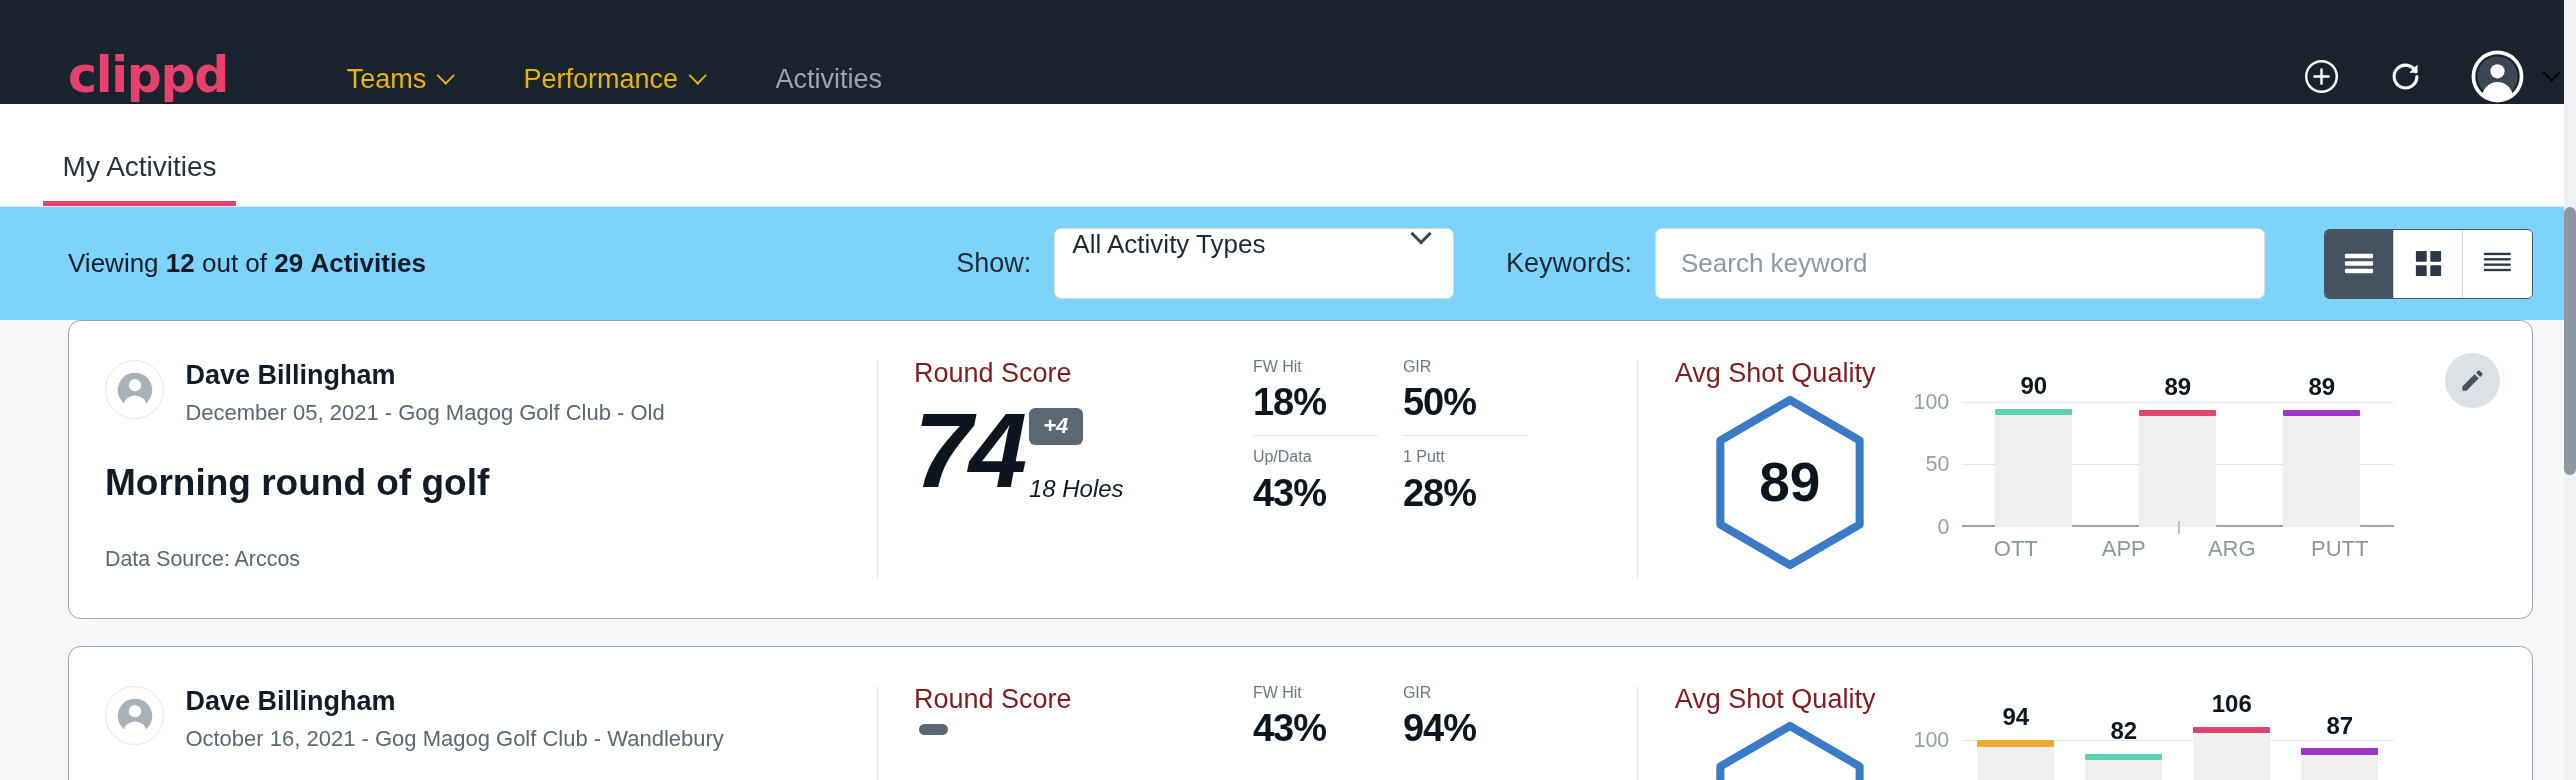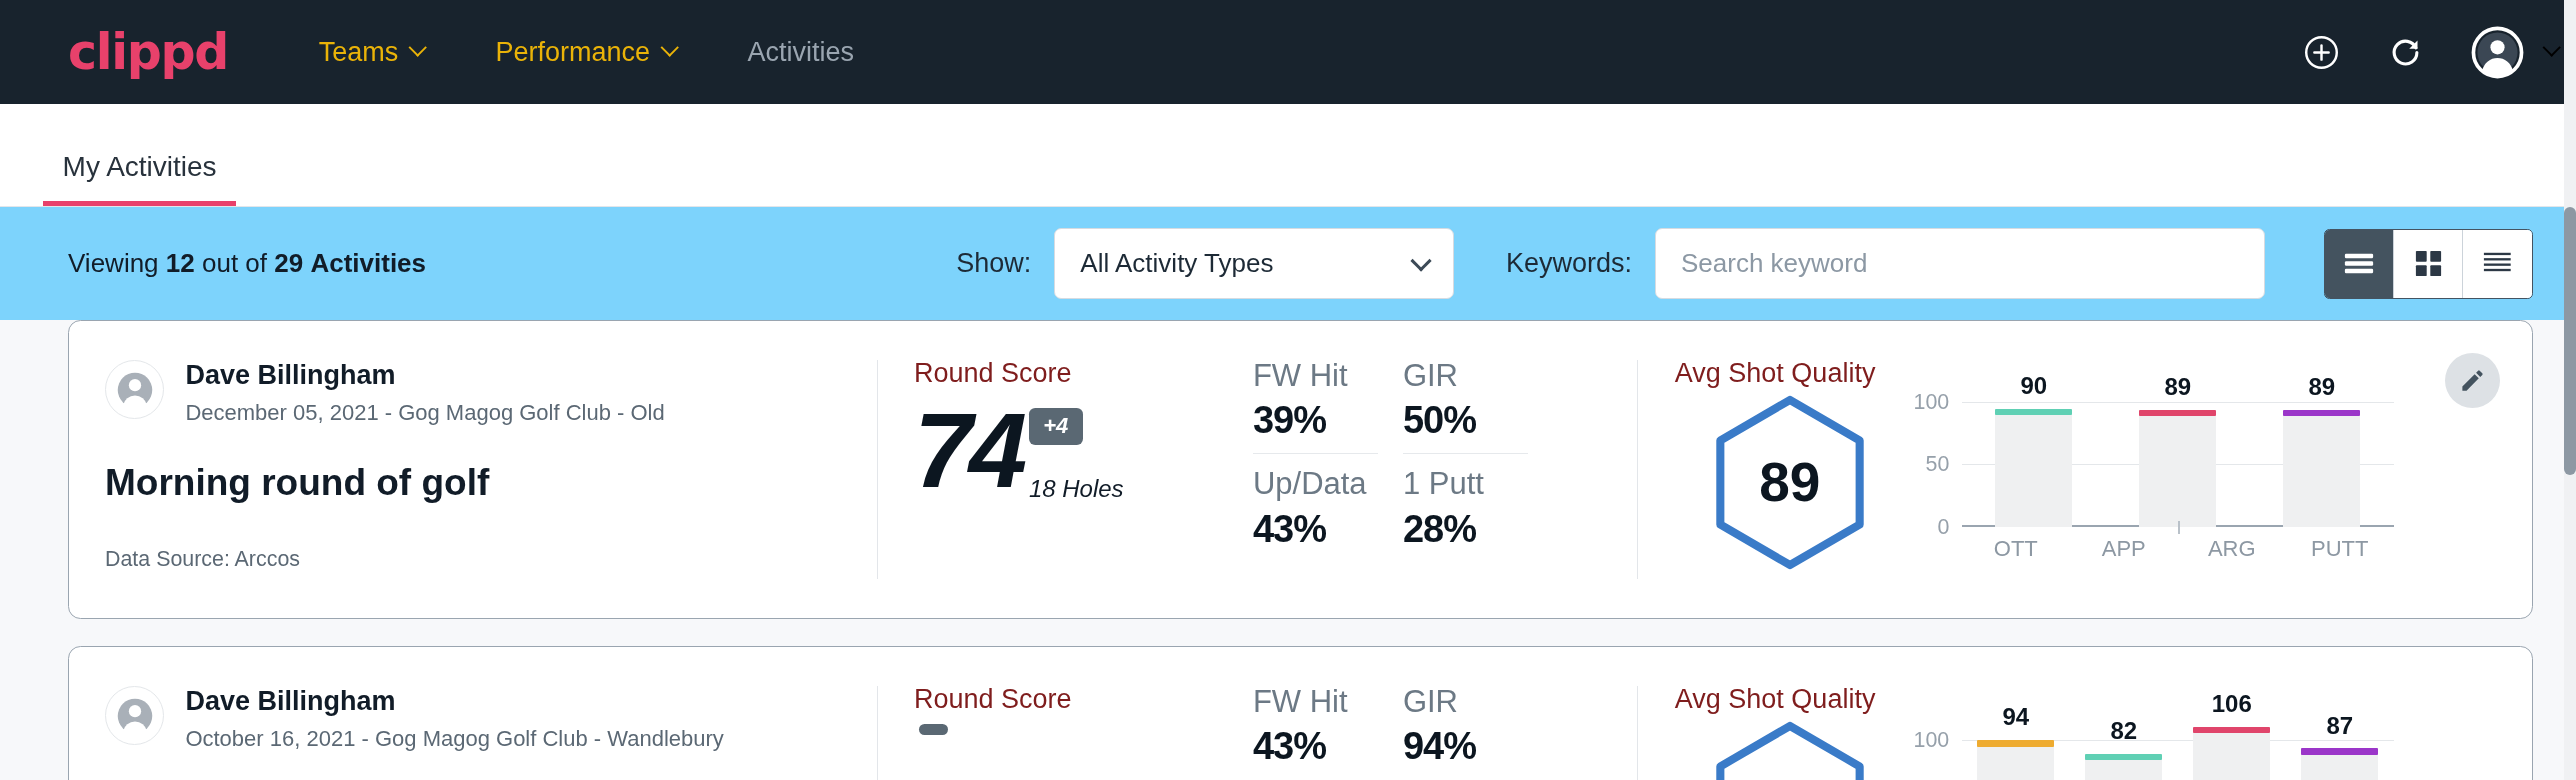--- a/index.html
+++ b/index.html
@@ -8,23 +8,24 @@
     font-family: "Liberation Sans", sans-serif;
     background: #f7f8fa;
     overflow: hidden;
   }
 
   
   .topnav {
     height: 104px;
     background: #18232d;
     display: flex;
-    align-items: center;
+    align-items: flex-end;
     padding: 0 18px 0 68px;
     position: relative;
+    gap: 28px;
   }
   .logo {
     font-size: 49px;
     font-weight: 700;
     color: #e8416b;
     letter-spacing: -1.3px;
     margin-right: 80px;
     font-family: "DejaVu Sans", sans-serif;
   }
   .navlinks { display: flex; align-items: center; gap: 50px; }
@@ -69,21 +70,21 @@
   }
   .viewing { font-size: 26px; color: #111c28; }
   .viewing b { font-weight: 700; }
   .filter-mid {
     margin-left: auto; display: flex; align-items: center; gap: 23px;
   }
   .flabel { font-size: 27px; color: #1d2a36; }
   .select {
     width: 400px; height: 71px; background: #fff;
     border: 0.9px solid #d6dbe1; border-radius: 7.1px;
-    display: flex; align-items: center; padding: 0 25px;
+    display: flex; align-items: flex-start; padding: 0 17px;
     font-size: 26px; color: #1d2a36; cursor: pointer;
     position: relative;
   }
   .select .chev2 {
     position: absolute; right: 27px;
     width: 15px; height: 15px;
     border-right: 3.6px solid #3c4a57; border-bottom: 3.6px solid #3c4a57;
     transform: rotate(45deg) translateY(-3.6px);
   }
   .searchbox {
@@ -136,21 +137,21 @@
   .badge {
     background: #5a6873; color: #fff; font-size: 22px; font-weight: 700;
     border-radius: 6.2px; padding: 5.4px 14.3px; align-self: flex-start;
   }
   .holes { font-size: 24px; color: #111c28; }
 
   .col-c { width: 384px; padding: 37px 0 0 0; }
   .statgrid { display: flex; }
   .statcol { width: 150px; }
   .stat { margin-bottom: 3.6px; }
-  .stat .k { font-size: 31px; color: #6c7985; }
+  .stat .k { font-size: 16px; color: #6c7985; }
   .stat .v { font-size: 38px; font-weight: 700; color: #0c1620; margin-top: 5.4px; letter-spacing: -0.9px;}
   .statsep { height: 0.9px; background: #e6e9ec; margin: 10.7px 25px 12.5px 0; }
 
   .col-d { flex: 1; padding: 37px 0 0 37px; display: flex; flex-direction: column; }
   .asq-row { display: flex; align-items: flex-start; margin-top: 3.6px; }
   .hex {
     width: 162px; height: 179px; position: relative;
     display: flex; align-items: center; justify-content: center;
     margin-left: 34px;
   }
@@ -323,21 +324,21 @@
           <div class="holes">18 Holes</div>
         </div>
       </div>
     </div>
 
     <div class="col-c">
       <div class="statgrid">
         <div class="statcol">
           <div class="stat">
             <div class="k">FW Hit</div>
-            <div class="v">39%</div>
+            <div class="v">18%</div>
           </div>
           <div class="statsep"></div>
           <div class="stat">
             <div class="k">Up/Data</div>
             <div class="v">43%</div>
           </div>
         </div>
         <div class="statcol">
           <div class="stat">
             <div class="k">GIR</div>

